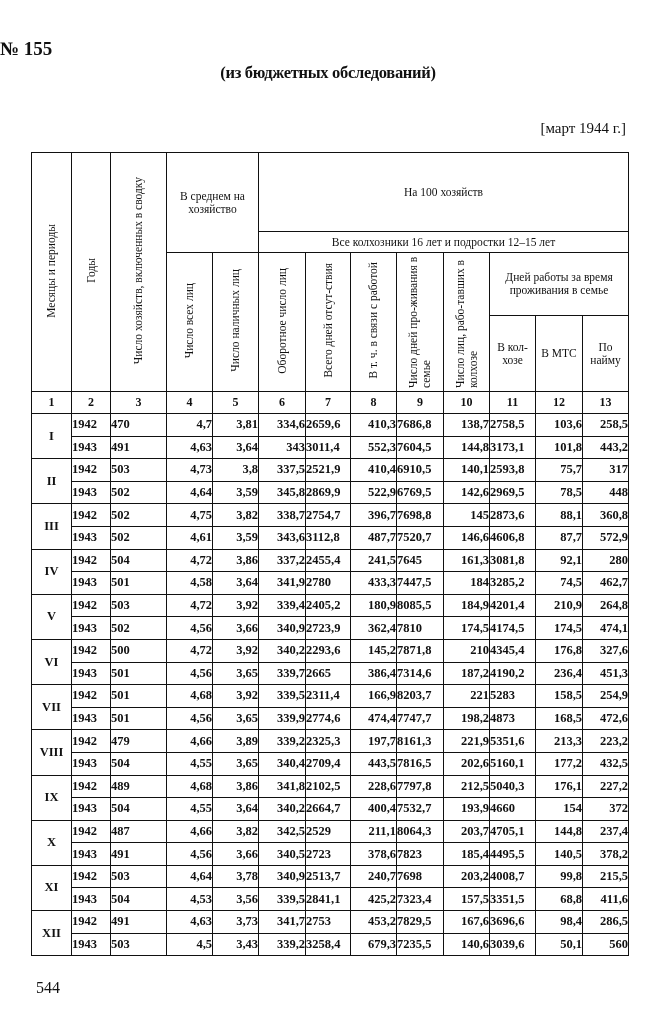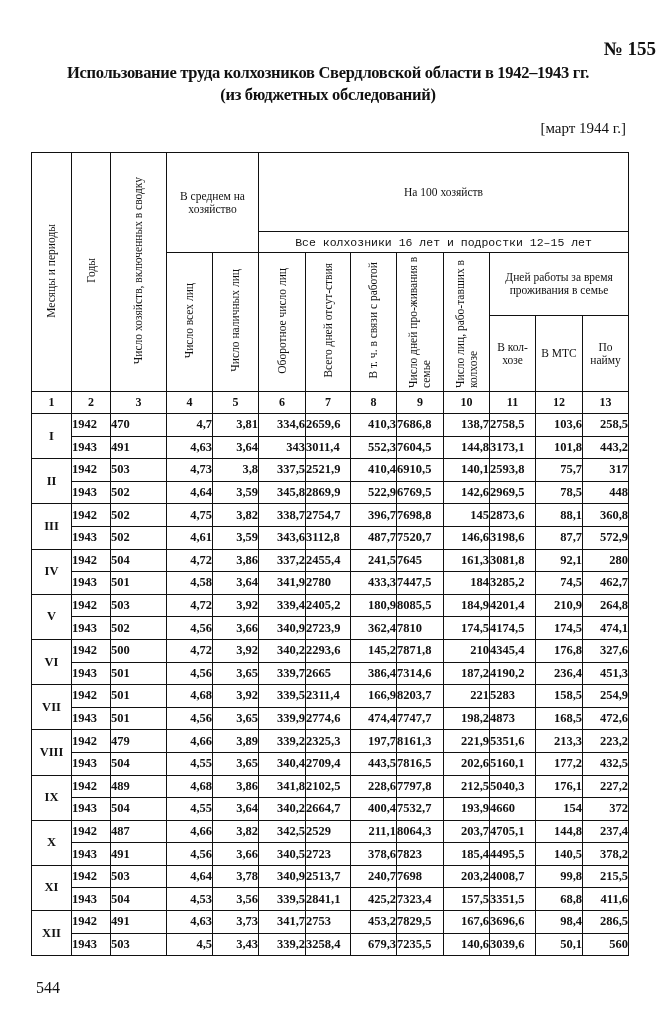--- a/index.html
+++ b/index.html
@@ -1,49 +1,48 @@
 <!DOCTYPE html>
 <html><head>
 <meta charset="utf-8">
 <style>
   html, body { margin: 0; padding: 0; background: #ffffff; }
   body { width: 656px; height: 1033px; position: relative; overflow: hidden;
          font-family: "Liberation Serif", "DejaVu Serif", serif; color: #111; }
-  .doc-number { position: absolute; top: 38px; left: 0; width: 656px; text-align: right;
+  .doc-number { position: absolute; top: 38px; left: 0; width: 656px; text-align: left;
                 font-weight: bold; font-size: 19px; }
   .doc-title { position: absolute; top: 62px; left: 0; width: 656px; text-align: center;
                font-weight: bold; font-size: 16.5px; line-height: 22px; letter-spacing: -0.3px; }
   .doc-date { position: absolute; top: 120px; right: 30px; font-size: 15px; }
   .page-number { position: absolute; top: 979px; left: 36px; font-size: 16px; }
 
   table.main { position: absolute; top: 152px; left: 31px; border-collapse: collapse;
                table-layout: fixed; width: 597px; font-size: 12.5px; }
   table.main td, table.main th { border: 1.3px solid #111; padding: 0; font-weight: normal; }
   table.main th { font-size: 11.5px; line-height: 13px; text-align: center; vertical-align: middle; }
   th.group-top { vertical-align: top; padding-top: 3px; height: 78px; }
-  th.subgroup { height: 20px; font-size: 12px; font-family: Liberation Mono, monospace; }
+  th.subgroup { height: 20px; font-size: 12px; }
   th.vert { height: 135px; vertical-align: bottom; padding-bottom: 6px; }
   th.vert-tall { vertical-align: bottom; padding-bottom: 6px; }
   .vtext { writing-mode: vertical-rl; transform: rotate(180deg); display: inline-block;
            text-align: left; white-space: normal; max-height: 200px; }
   th.days-head { height: 50px; vertical-align: middle; }
   th.sub-small { height: 60px; }
   tr.colnums td { text-align: center; font-weight: bold; height: 21px; font-size: 12px; }
   tr.data td { height: 21.6px; font-weight: bold; font-size: 12.5px; white-space: nowrap; }
   td.month { text-align: center; font-weight: bold; font-size: 13px; }
   td.year, td.num-c { }
   td.num-r { text-align: right; padding-right: 4px; }
   td.num-l { text-align: left; padding-left: 3px; }
 </style>
 </head>
 <body>
 
 <div class="doc-number">№ 155</div>
 <div class="doc-title">
-  <div>Использование труда колхозников Свердловской области в 1942–1943  гг.</div>
   <div>(из бюджетных обследований)</div>
 </div>
 <div class="doc-date">[март 1944  г.]</div>
 
 <table class="main">
   <colgroup>
     <col style="width:40px">
       <col style="width:39px">
       <col style="width:56px">
     <col style="width:46px">
@@ -176,21 +175,21 @@
       <tr class="data">
         <td class="year">1943</td>
         <td class="num-c">502</td>
         <td class="num-r">4,61</td>
         <td class="num-r">3,59</td>
         <td class="num-r">343,6</td>
         <td class="num-l">3112,8</td>
         <td class="num-r">487,7</td>
         <td class="num-l">7520,7</td>
         <td class="num-r">146,6</td>
-        <td class="num-l">3198,6</td>
+        <td class="num-l">4606,8</td>
         <td class="num-r">87,7</td>
         <td class="num-r">572,9</td>
       </tr>
       <tr class="data">
         <td rowspan="2" class="month">IV</td>
         <td class="year">1942</td>
         <td class="num-c">504</td>
         <td class="num-r">4,72</td>
         <td class="num-r">3,86</td>
         <td class="num-r">337,2</td>

